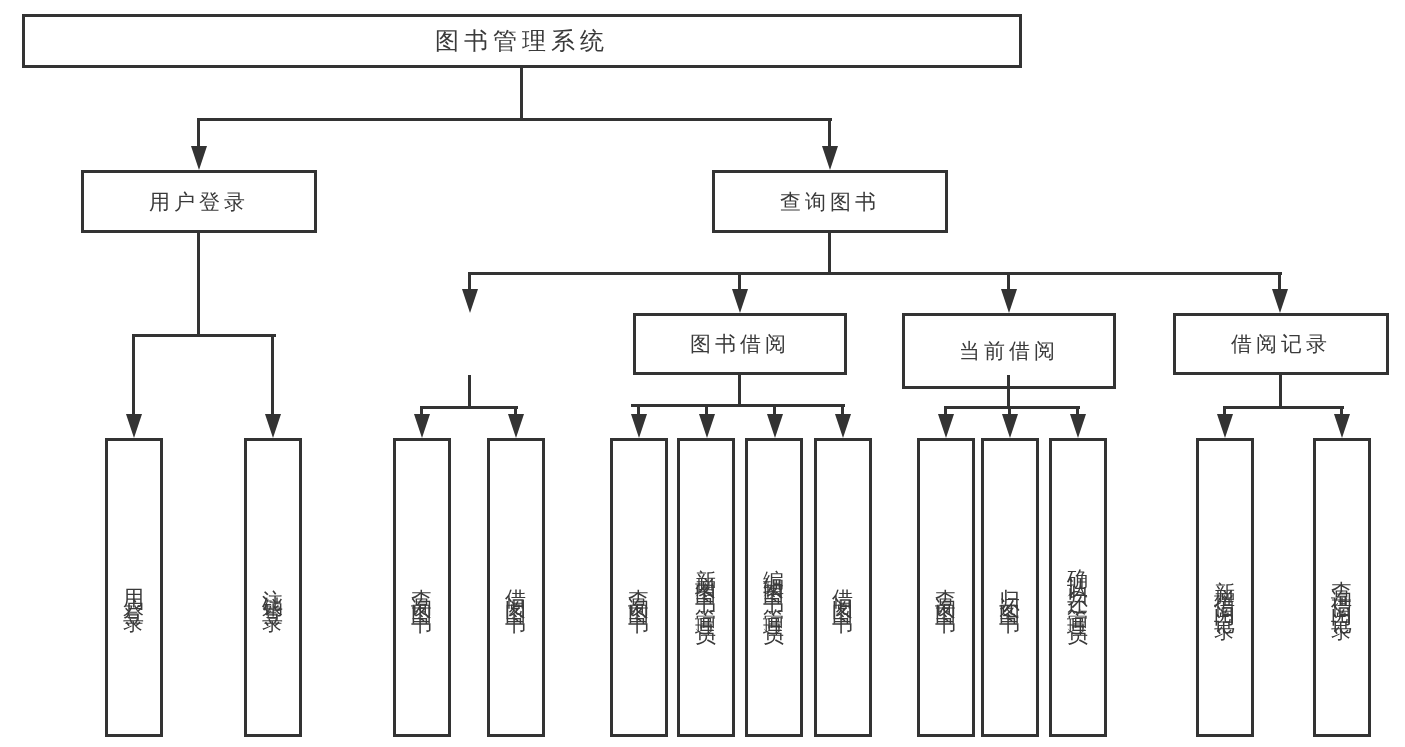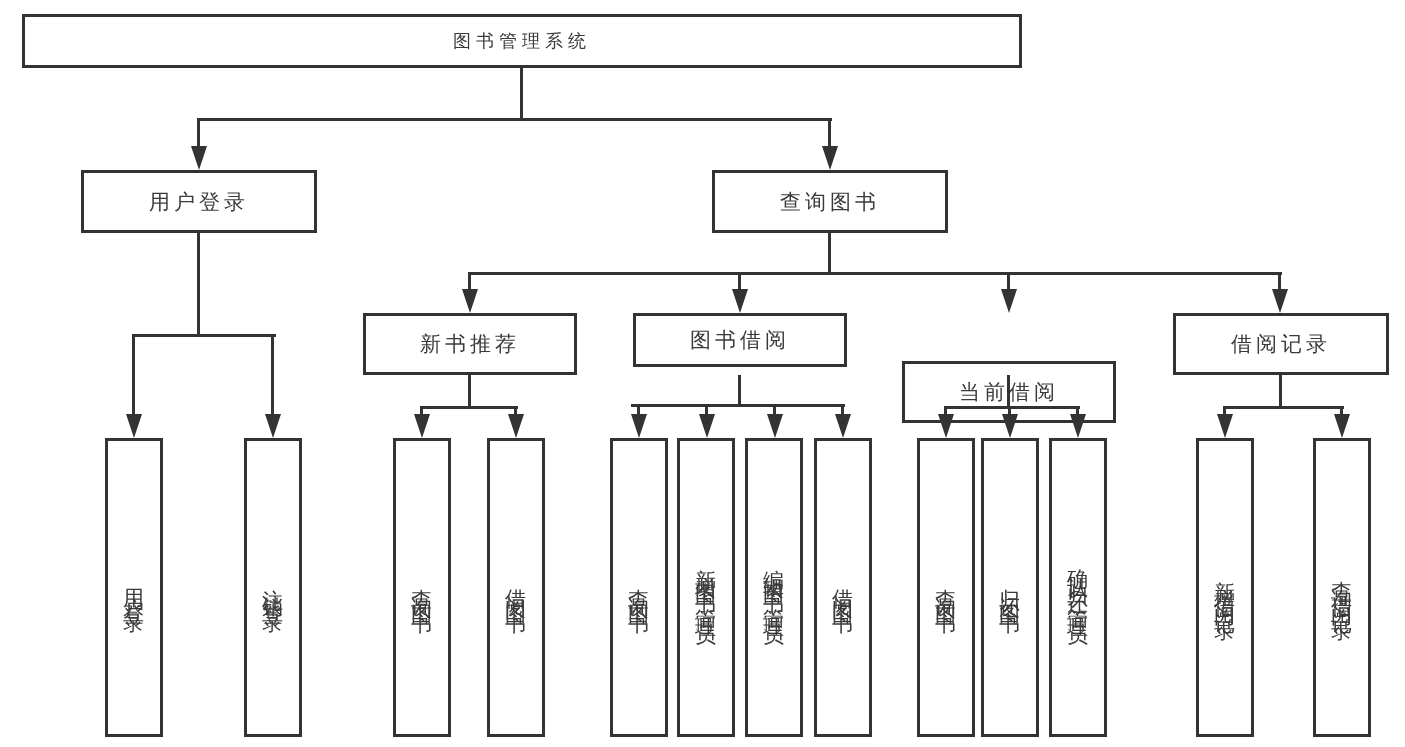--- a/index.html
+++ b/index.html
@@ -24,21 +24,21 @@
     letter-spacing: 4px;
     white-space: nowrap;
   }
   .leaf {
     writing-mode: vertical-rl;
     text-orientation: mixed;
     letter-spacing: 8px;
     line-height: 1;
     white-space: normal;
   }
-  .root-label { font-size: 18px; letter-spacing: 5px; }
+  .root-label { font-size: 24px; letter-spacing: 5px; }
   .vline { position: absolute; width: 3px; background: #333333; }
   .hline { position: absolute; height: 3px; background: #333333; }
   .arrow {
     position: absolute;
     width: 0; height: 0;
     border-left: 8px solid transparent;
     border-right: 8px solid transparent;
     border-top: 24px solid #333333;
   }
   .watermark {
@@ -81,23 +81,22 @@
   <div class="hline" style="left:468px; top:272px; width:814px;"></div>
   <div class="vline" style="left:468px; top:272px; height:20px;"></div>
   <div class="arrow" style="left:462px; top:289px;"></div>
   <div class="vline" style="left:738px; top:272px; height:20px;"></div>
   <div class="arrow" style="left:732px; top:289px;"></div>
   <div class="vline" style="left:1007px; top:272px; height:20px;"></div>
   <div class="arrow" style="left:1001px; top:289px;"></div>
   <div class="vline" style="left:1278px; top:272px; height:20px;"></div>
   <div class="arrow" style="left:1272px; top:289px;"></div>
 
-  <div class="node" style="left:363px; top:313px; width:214px; height:62px;">新书推荐</div>
-  <div class="node" style="left:633px; top:313px; width:214px; height:54px;">图书借阅</div>
-  <div class="node" style="left:902px; top:313px; width:214px; height:62px;margin-top:48px;">当前借阅</div>
+  <div class="node" style="left:633px; top:313px; width:214px; height:62px;">图书借阅</div>
+  <div class="node" style="left:902px; top:313px; width:214px; height:76px;">当前借阅</div>
   <div class="node" style="left:1173px; top:313px; width:216px; height:62px;">借阅记录</div>
 
   <div class="vline" style="left:468px; top:375px; height:34px;"></div>
   <div class="hline" style="left:420px; top:406px; width:98px;"></div>
   <div class="vline" style="left:420px; top:406px; height:12px;"></div>
   <div class="arrow" style="left:414px; top:414px;"></div>
   <div class="vline" style="left:514px; top:406px; height:12px;"></div>
   <div class="arrow" style="left:508px; top:414px;"></div>
 
   <div class="vline" style="left:738px; top:375px; height:32px;"></div>

